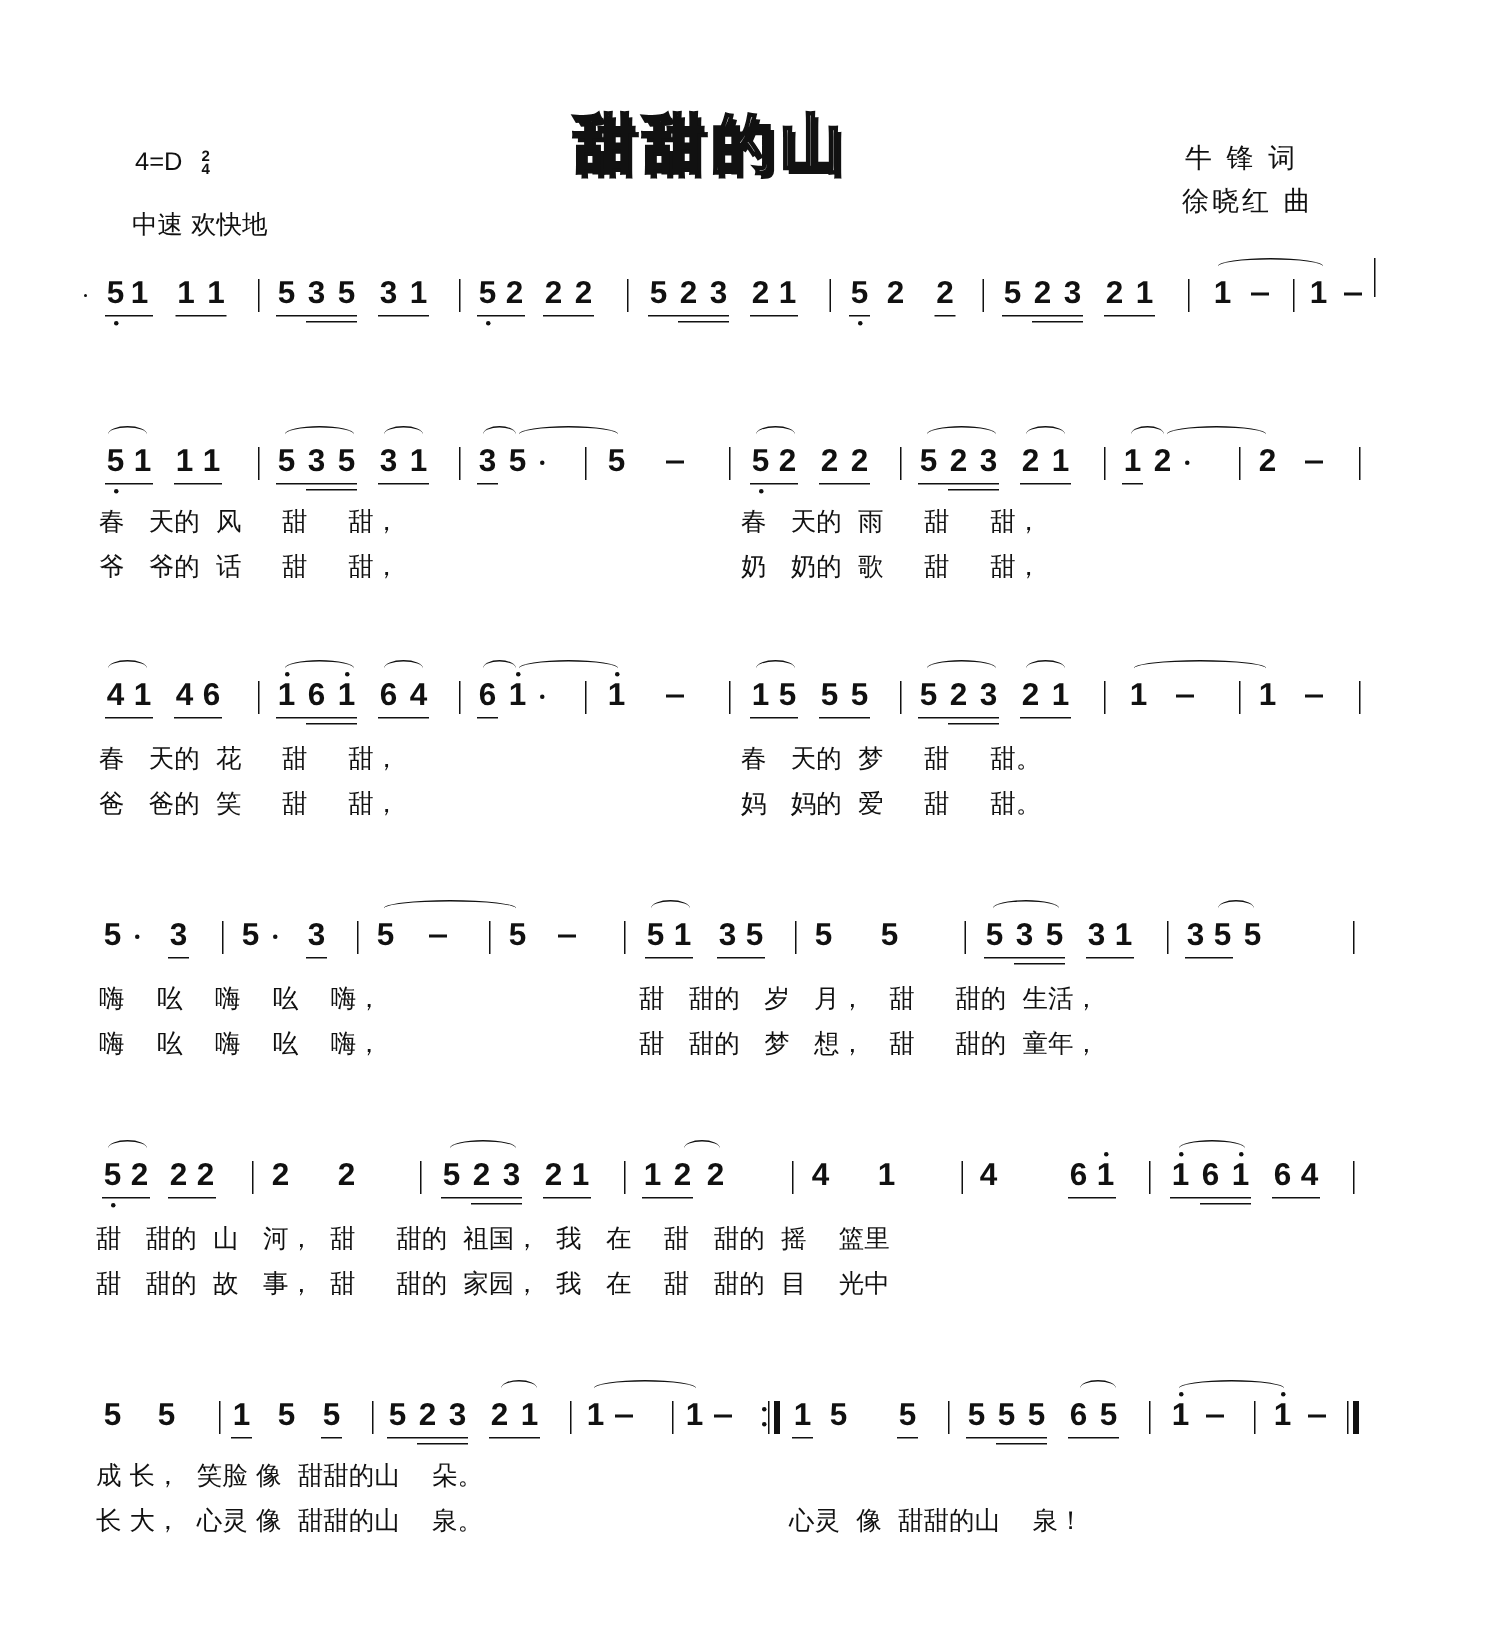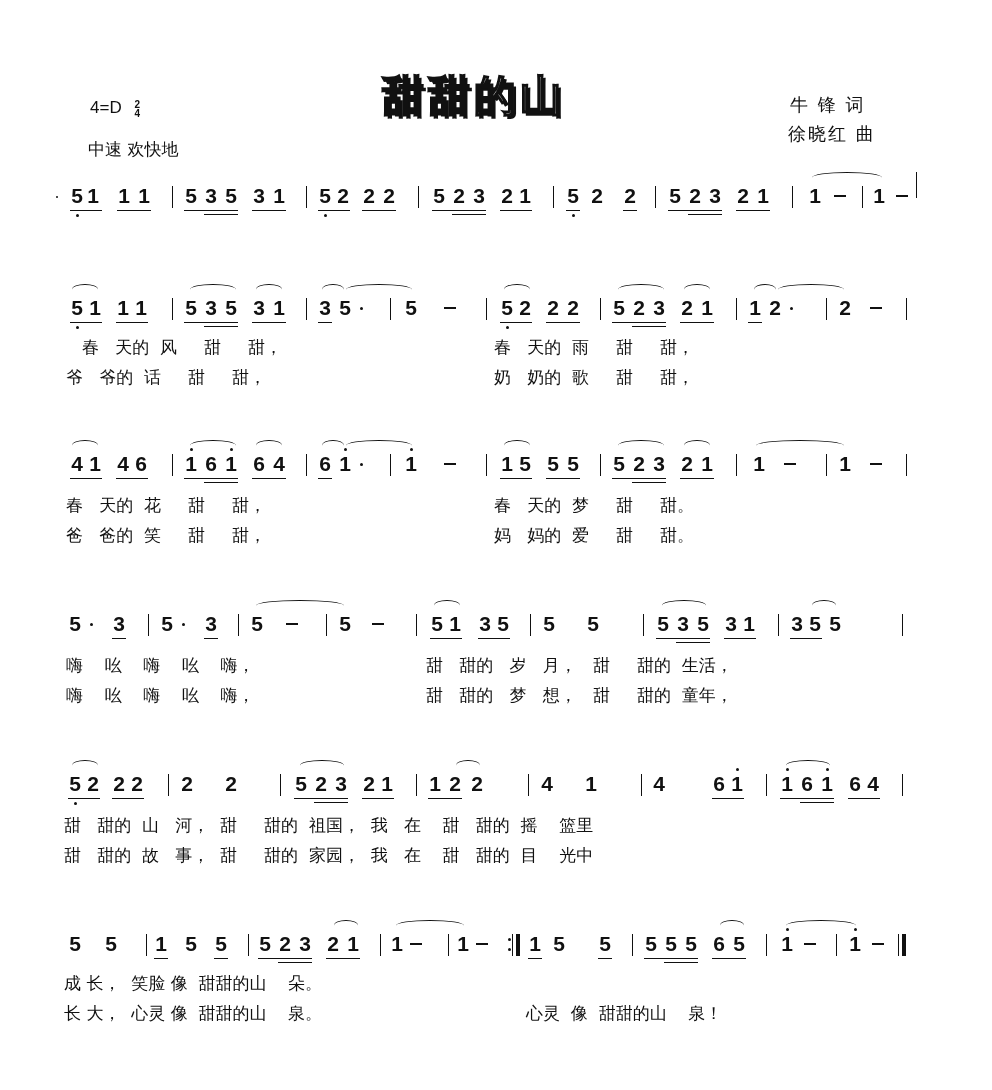--- a/index.html
+++ b/index.html
@@ -152,21 +152,21 @@
     <div class="slur" style="left:778px;width:66px"></div>
   <span class="note" style="left:748px">1</span>
     <span class="note" style="left:768px">2</span>
     <div class="dot" style="left:790px"></div>
   <div class="u1" style="left:748px;width:14px"></div>
   <div class="bar" style="left:826px"></div>
   <span class="note" style="left:838px">2</span>
     <div class="dash" style="left:870px"></div>
   <div class="bar" style="left:906px"></div>
 </div>
-<div class="lyric" style="left:82px;top:336px"><span>春</span>   <span>天的</span>  <span>风</span>     <span>甜</span>     <span>甜，</span></div>
+<div class="lyric" style="left:66px;top:336px"><span>春</span>   <span>天的</span>  <span>风</span>     <span>甜</span>     <span>甜，</span></div>
 <div class="lyric" style="left:494px;top:336px"><span>春</span>   <span>天的</span>  <span>雨</span>     <span>甜</span>     <span>甜，</span></div>
 <div class="lyric" style="left:66px;top:366px"><span>爷</span>   <span>爷的</span>  <span>话</span>     <span>甜</span>     <span>甜，</span></div>
 <div class="lyric" style="left:494px;top:366px"><span>奶</span>   <span>奶的</span>  <span>歌</span>     <span>甜</span>     <span>甜，</span></div>
 
 <div class="staff-row" style="top:452px;">
   <div class="slur" style="left:72px;width:26px"></div>
   <span class="note" style="left:70px">4</span>
     <span class="note" style="left:88px">1</span>
   <div class="u1" style="left:70px;width:32px"></div>
   <span class="note" style="left:116px">4</span>

